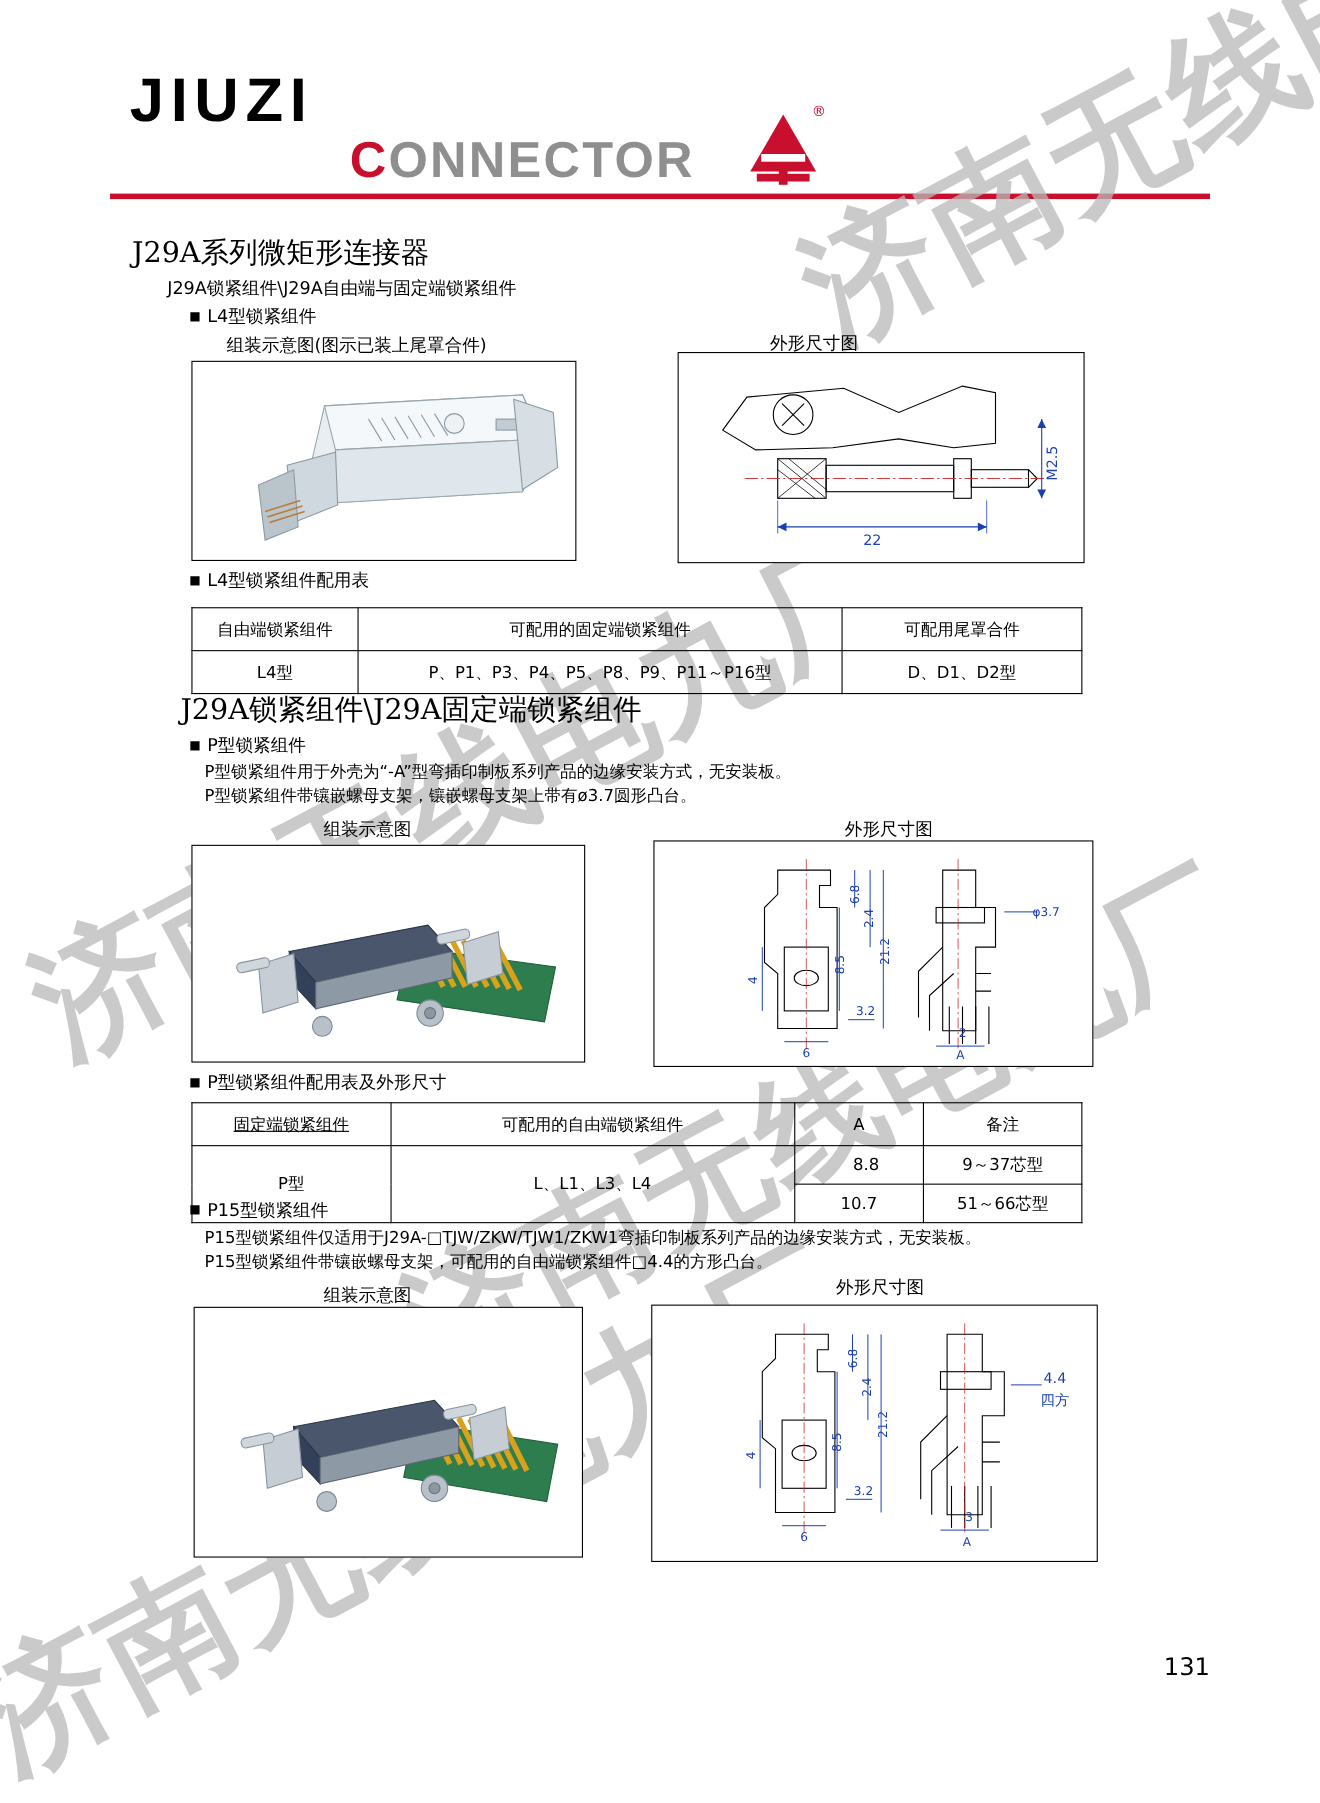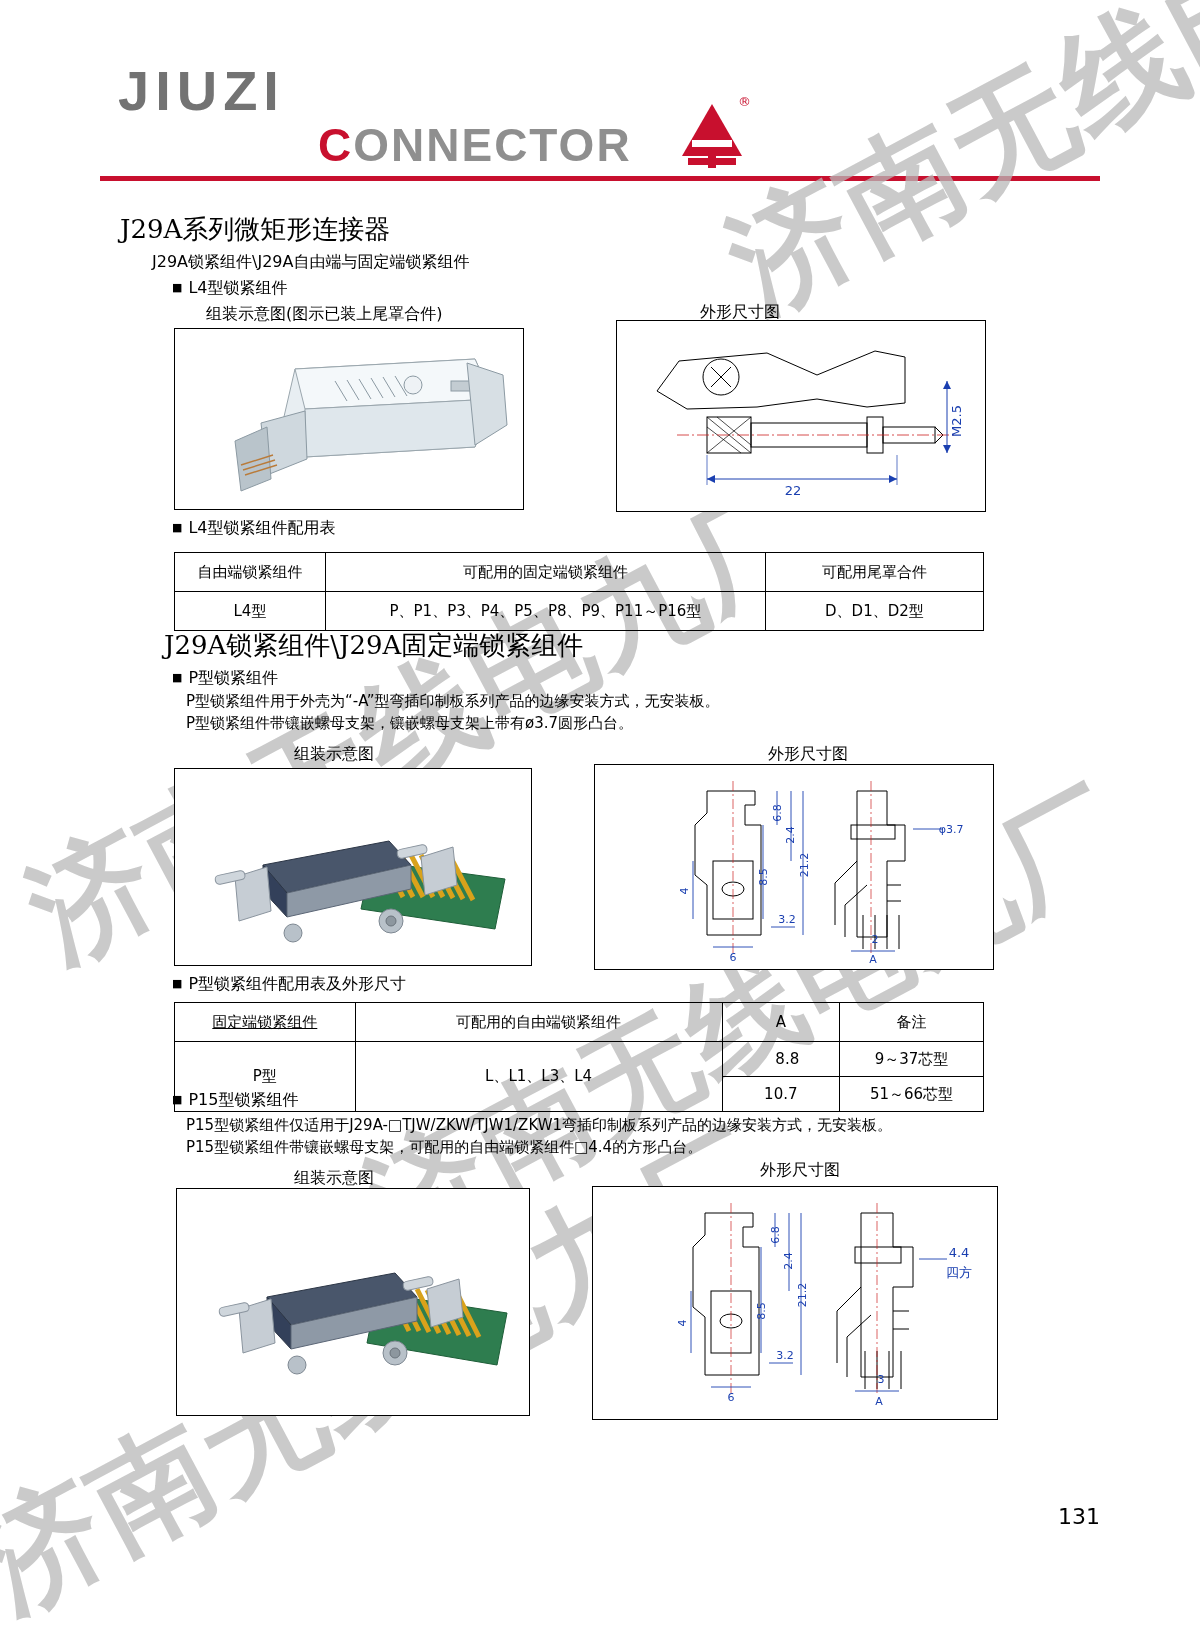--- a/index.html
+++ b/index.html
@@ -36,21 +36,21 @@
     width: 1200px;
     height: 190px;
   }
   .logo-jiuzi {
     position: absolute;
     left: 118px; top: 58px;
     font-family: "Liberation Sans", sans-serif;
     font-weight: bold;
     font-size: 56px;
     letter-spacing: 6px;
-    color: #737373;
+    color: #000000;
   }
   .logo-connector {
     position: absolute;
     left: 318px; top: 118px;
     font-family: "Liberation Sans", sans-serif;
     font-weight: bold;
     font-size: 46px;
     letter-spacing: 2px;
     color: #8f8f8f;
   }

